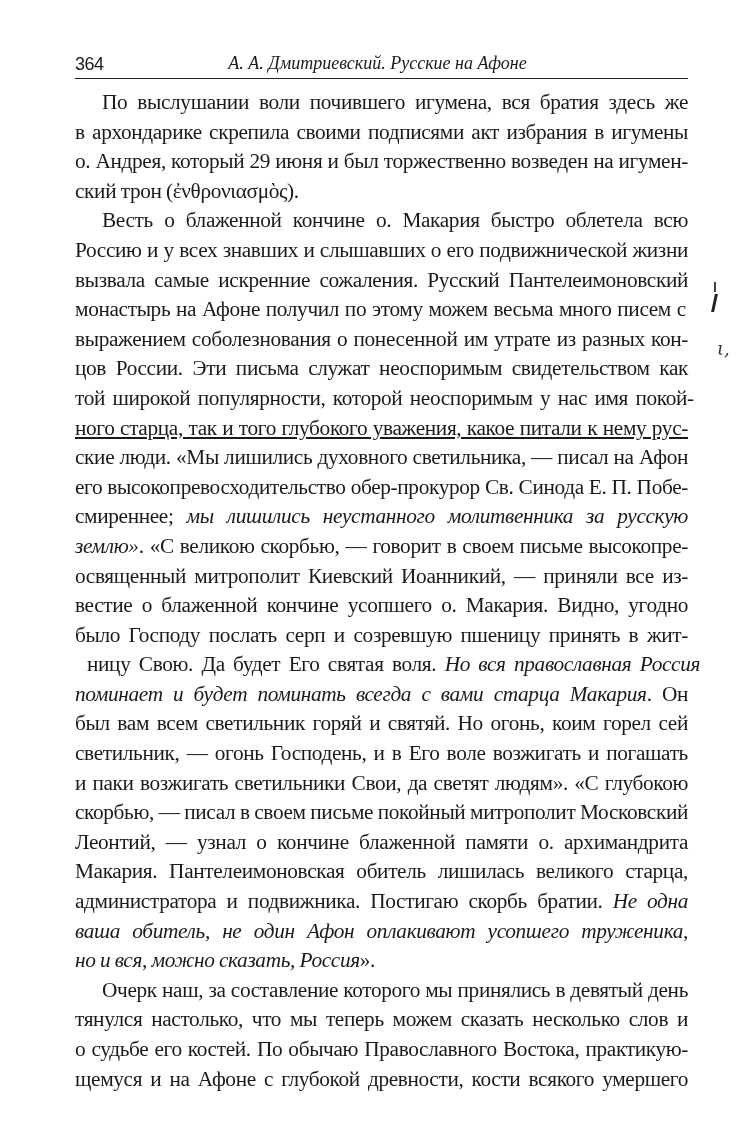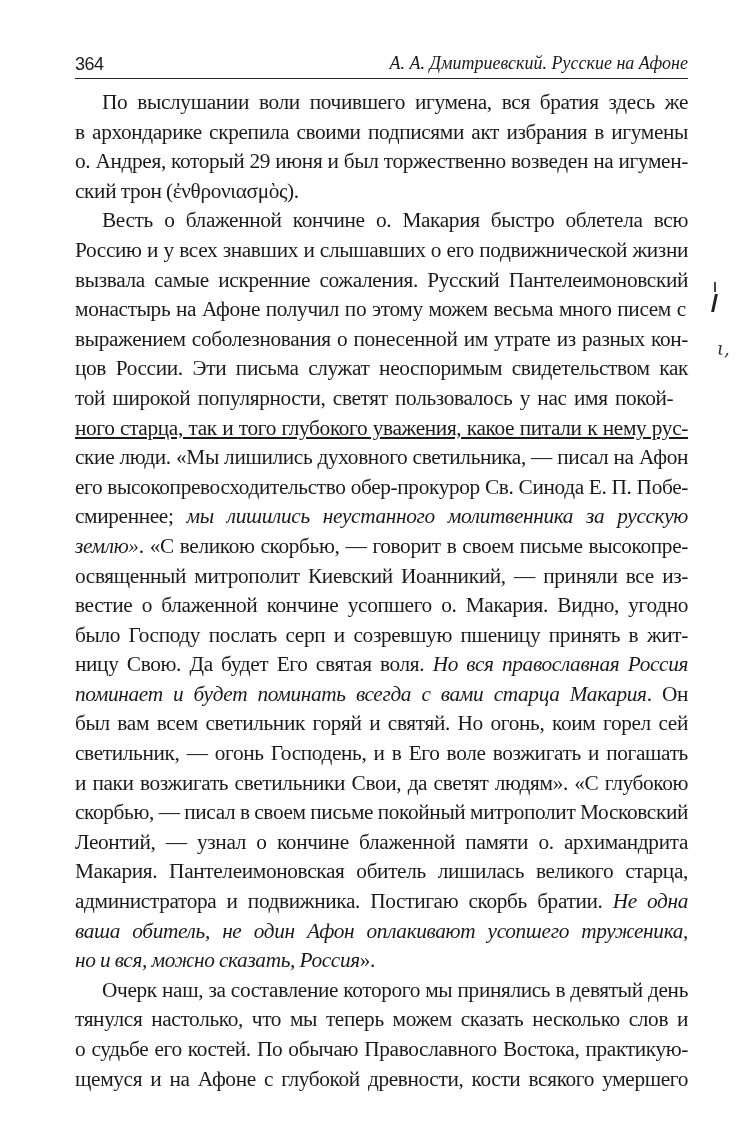--- a/index.html
+++ b/index.html
@@ -22,22 +22,22 @@
     height: 26px;
     border-bottom: 1.5px solid #222;
     font-size: 18px;
   }
   .page-number {
     position: absolute; left: 0; top: 2px;
     font-family: "Liberation Sans Narrow", "Liberation Sans", sans-serif;
     letter-spacing: -0.5px;
   }
   .running-title {
-    position: absolute; left: 0; right: 0; top: 1px;
-    text-align: right;
+    position: absolute; left: 0; right: 8px; top: 1px;
+    text-align: center;
     font-style: italic;
     font-size: 18px;
   }
   .body-text {
     position: absolute;
     top: 88px; left: 0; width: 613px;
     font-size: 21.3px;
     line-height: 29.6px;
     text-align: justify;
     letter-spacing: -0.35px;
@@ -71,30 +71,30 @@
       <span class="line indent"><span style="display: inline-block; white-space: nowrap; word-spacing: 4.99414px;"><span>По выслушании воли почившего игумена, вся братия здесь же</span></span></span>
       <span class="line"><span style="display: inline-block; white-space: nowrap; word-spacing: 2.35742px;"><span>в архондарике скрепила своими подписями акт избрания в игумены</span></span></span>
       <span class="line"><span style="display: inline-block; white-space: nowrap; word-spacing: 0.221875px;"><span>о. Андрея, который 29 июня и был торжественно возведен на игумен-</span></span></span>
       <span class="line last"><span style="display: inline-block; white-space: nowrap;"><span>ский трон (ἐνθρονιασμὸς).</span></span></span>
       <span class="line indent"><span style="display: inline-block; white-space: nowrap; word-spacing: 6.25px;"><span>Весть о блаженной кончине о. Макария быстро облетела всю</span></span></span>
       <span class="line"><span style="display: inline-block; white-space: nowrap; word-spacing: 0.4375px;"><span>Россию и у всех знавших и слышавших о его подвижнической жизни</span></span></span>
       <span class="line"><span style="display: inline-block; white-space: nowrap; word-spacing: 4.425px;"><span>вызвала самые искренние сожаления. Русский Пантелеимоновский</span></span></span>
       <span class="line"><span style="display: inline-block; white-space: nowrap; word-spacing: 0.771875px;"><span>монастырь на Афоне получил по этому можем весьма много писем с</span></span></span>
       <span class="line"><span style="display: inline-block; white-space: nowrap; word-spacing: 1.23633px;"><span>выражением соболезнования о понесенной им утрате из разных кон-</span></span></span>
       <span class="line"><span style="display: inline-block; white-space: nowrap; word-spacing: 4.69866px;"><span>цов России. Эти письма служат неоспоримым свидетельством как</span></span></span>
-      <span class="line"><span style="display: inline-block; white-space: nowrap; word-spacing: 2.39844px;"><span>той широкой популярности, светят пользовалось у нас имя покой-</span></span></span>
+      <span class="line"><span style="display: inline-block; white-space: nowrap; word-spacing: 2.39844px;"><span>той широкой популярности, которой неоспоримым у нас имя покой-</span></span></span>
       <span class="line"><span style="display: inline-block; white-space: nowrap; word-spacing: 0.559659px; text-decoration: underline;"><span>ного старца, так и того глубокого уважения, какое питали к нему рус-</span></span></span>
       <span class="line"><span style="display: inline-block; white-space: nowrap; word-spacing: 0.274306px;"><span>ские люди. «Мы лишились духовного светильника, — писал на Афон</span></span></span>
       <span class="line"><span style="display: inline-block; white-space: nowrap; word-spacing: 0.100446px;"><span>его высокопревосходительство обер-прокурор Св. Синода Е. П. Побе-</span></span></span>
       <span class="line"><span style="display: inline-block; white-space: nowrap; word-spacing: 7.98177px;"><span>смиреннее; </span><span class="it">мы лишились неустанного молитвенника за русскую</span></span></span>
       <span class="line"><span style="display: inline-block; white-space: nowrap; word-spacing: 0.994792px;"><span class="it">землю»</span><span>. «С великою скорбью, — говорит в своем письме высокопре-</span></span></span>
       <span class="line"><span style="display: inline-block; white-space: nowrap; word-spacing: 3.33036px;"><span>освященный митрополит Киевский Иоанникий, — приняли все из-</span></span></span>
       <span class="line"><span style="display: inline-block; white-space: nowrap; word-spacing: 4.3457px;"><span>вестие о блаженной кончине усопшего о. Макария. Видно, угодно</span></span></span>
       <span class="line"><span style="display: inline-block; white-space: nowrap; word-spacing: 3.61632px;"><span>было Господу послать серп и созревшую пшеницу принять в жит-</span></span></span>
-      <span class="line"><span style="display: inline-block; white-space: nowrap; word-spacing: 3.40781px;"><span>ницу Свою. Да будет Его святая воля. </span><span class="it">Но вся православная Россия</span></span></span>
+      <span class="line"><span style="display: inline-block; white-space: nowrap; word-spacing: 3.40781px; margin-left: 12px;"><span>ницу Свою. Да будет Его святая воля. </span><span class="it">Но вся православная Россия</span></span></span>
       <span class="line"><span style="display: inline-block; white-space: nowrap; word-spacing: 5.2934px;"><span class="it">поминает и будет поминать всегда с вами старца Макария</span><span>. Он</span></span></span>
       <span class="line"><span style="display: inline-block; white-space: nowrap; word-spacing: 2.65483px;"><span>был вам всем светильник горяй и святяй. Но огонь, коим горел сей</span></span></span>
       <span class="line"><span style="display: inline-block; white-space: nowrap; word-spacing: 2.16875px;"><span>светильник, — огонь Господень, и в Его воле возжигать и погашать</span></span></span>
       <span class="line"><span style="display: inline-block; white-space: nowrap; word-spacing: 1.40278px;"><span>и паки возжигать светильники Свои, да светят людям». «С глубокою</span></span></span>
       <span class="line"><span style="display: inline-block; white-space: nowrap; word-spacing: -0.335938px;"><span>скорбью, — писал в своем письме покойный митрополит Московский</span></span></span>
       <span class="line"><span style="display: inline-block; white-space: nowrap; word-spacing: 5.34375px;"><span>Леонтий, — узнал о кончине блаженной памяти о. архимандрита</span></span></span>
       <span class="line"><span style="display: inline-block; white-space: nowrap; word-spacing: 6.90625px;"><span>Макария. Пантелеимоновская обитель лишилась великого старца,</span></span></span>
       <span class="line"><span style="display: inline-block; white-space: nowrap; word-spacing: 5.23214px;"><span>администратора и подвижника. Постигаю скорбь братии. </span><span class="it">Не одна</span></span></span>
       <span class="line"><span style="display: inline-block; white-space: nowrap; word-spacing: 7.29688px;"><span class="it">ваша обитель, не один Афон оплакивают усопшего труженика,</span></span></span>
       <span class="line last"><span style="display: inline-block; white-space: nowrap;"><span class="it">но и вся, можно сказать, Россия</span><span>».</span></span></span>

